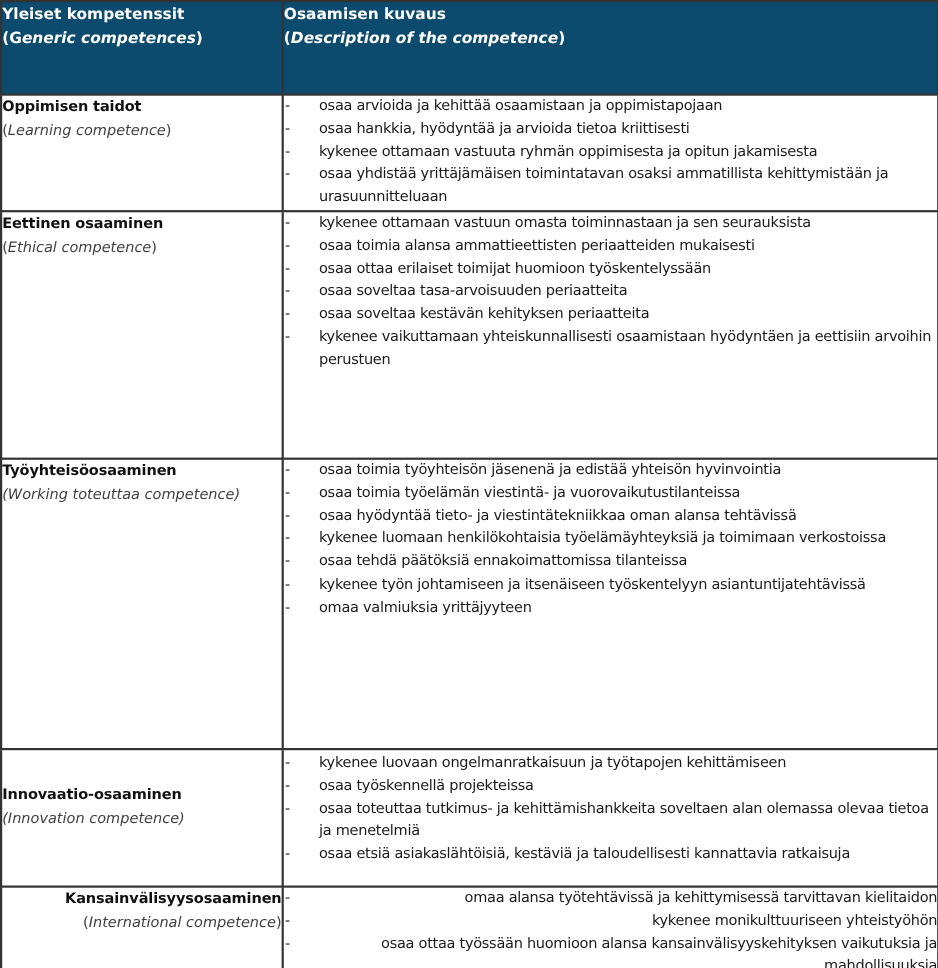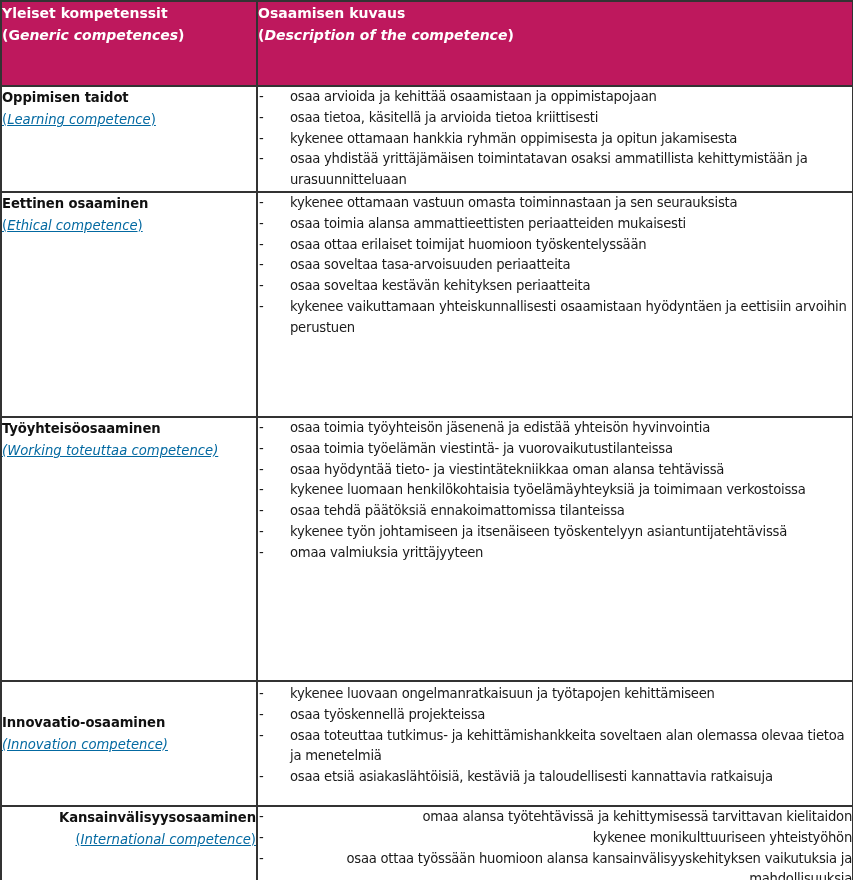--- a/index.html
+++ b/index.html
@@ -13,35 +13,35 @@
     color: #1a1a1a;
   }
   table.comp td, table.comp th {
     border: 2px solid #333333;
     vertical-align: top;
     padding: 0;
   }
   col.c1 { width: 256px; }
   col.c2 { width: 596px; }
   thead th {
-    background: #be185d;
+    background: #0c4a6e;
     color: #ffffff;
     text-align: left;
     font-weight: bold;
     height: 85px;
     padding: 20px 10px 0 10px;
     line-height: 22px;
     font-size: 14px;
     box-sizing: border-box;
   }
   thead th .sub { font-weight: bold; }
   thead th .sub i { font-style: italic; margin-top: 12px; }
   td.name { padding: 18px 10px 0 10px; line-height: 22px; box-sizing: border-box; }
   td.name .fi { font-weight: bold; color: #111; letter-spacing: -0.1px; }
-  td.name .en { color: #0369a1; text-decoration: underline; }
+  td.name .en { color: #404040; }
   td.desc { padding: 17px 20px 0 10px; box-sizing: border-box; }
   ul.items { list-style: none; margin: 0; padding: 0; }
   ul.items li { position: relative; padding-left: 32px; line-height: 20.8px; letter-spacing: -0.25px; }
   ul.items li .dash { position: absolute; left: 1px; top: 0; }
   tr.r1 td { height: 105px; }
   tr.r2 td { height: 225px; }
   tr.r3 td { height: 264px; }
   tr.r4 td { height: 125px; }
   tr.r4 td.desc { padding-top: 2px; }
   tr.r4 td.name { padding-top: 30px; }
@@ -69,22 +69,22 @@
   </thead>
   <tbody id="rows">
       <tr class="r1">
         <td class="name">
           <div class="fi">Oppimisen taidot</div>
           <div class="en"><span>(</span><i>Learning competence</i><span>)</span></div>
         </td>
         <td class="desc">
           <ul class="items">
             <li><span class="dash">-</span><span>osaa arvioida ja kehittää osaamistaan ja oppimistapojaan</span></li>
-            <li><span class="dash">-</span><span>osaa tietoa, käsitellä ja arvioida tietoa kriittisesti</span></li>
-            <li><span class="dash">-</span><span>kykenee ottamaan hankkia ryhmän oppimisesta ja opitun jakamisesta</span></li>
+            <li><span class="dash">-</span><span>osaa hankkia, hyödyntää ja arvioida tietoa kriittisesti</span></li>
+            <li><span class="dash">-</span><span>kykenee ottamaan vastuuta ryhmän oppimisesta ja opitun jakamisesta</span></li>
             <li><span class="dash">-</span><span>osaa yhdistää yrittäjämäisen toimintatavan osaksi ammatillista kehittymistään ja urasuunnitteluaan</span></li>
           </ul>
         </td>
       </tr>
       <tr class="r2">
         <td class="name">
           <div class="fi">Eettinen osaaminen</div>
           <div class="en"><span>(</span><i>Ethical competence</i><span>)</span></div>
         </td>
         <td class="desc">

